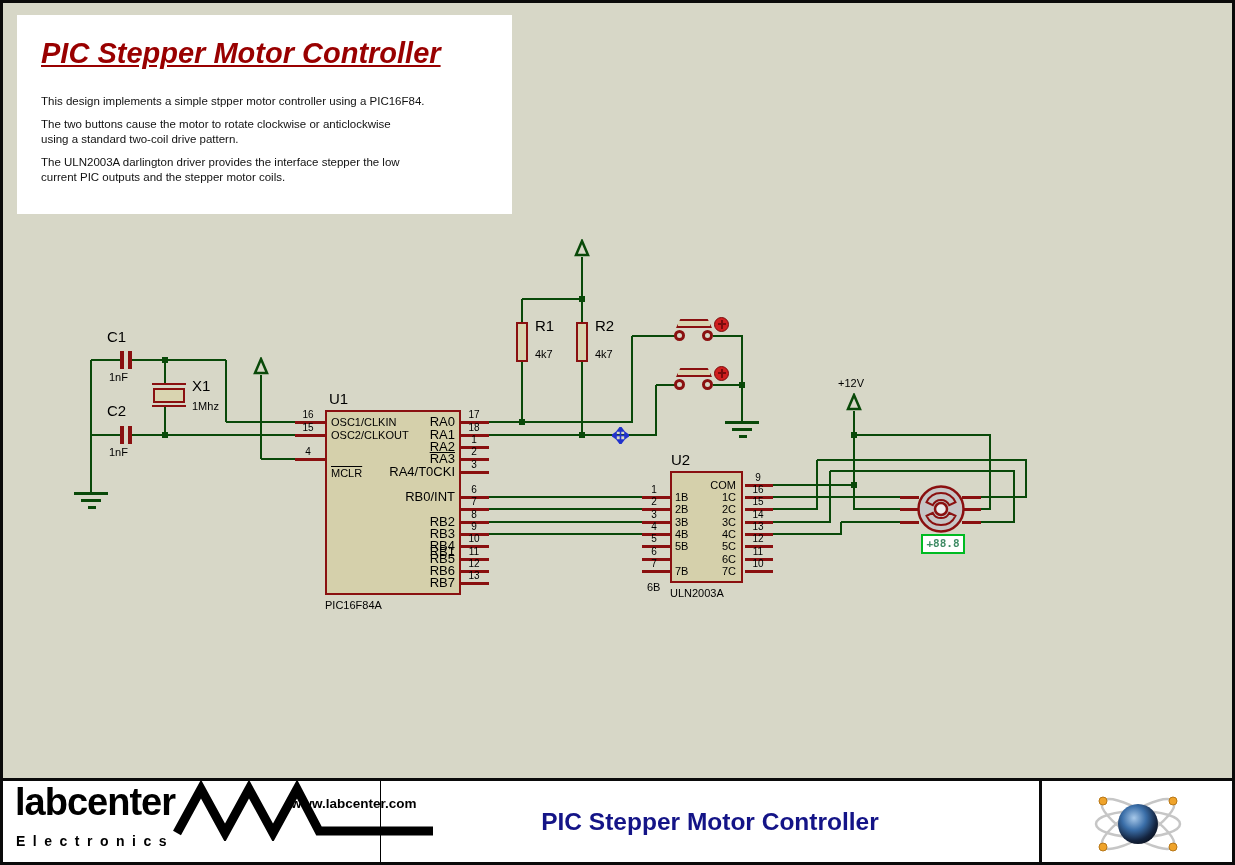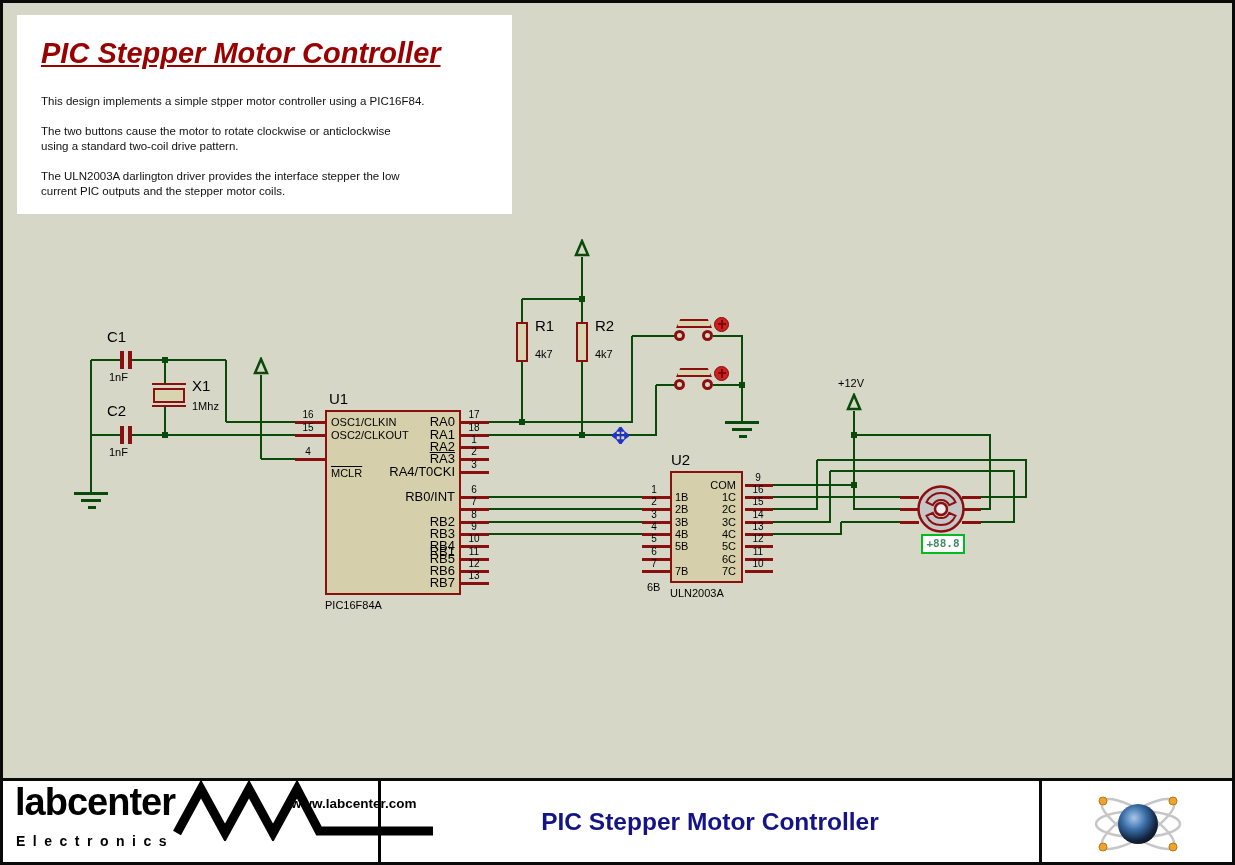--- a/index.html
+++ b/index.html
@@ -25,24 +25,24 @@
   .bbar{position:absolute;width:36px;height:9px;background:#d9d4b0;border:2px solid #8a1010;box-sizing:border-box;clip-path:polygon(12% 0,88% 0,100% 100%,0 100%);}
   .pbtn{position:absolute;width:15px;height:15px;border-radius:50%;background:#cf1f1f;border:1px solid #7a0c0c;box-sizing:border-box;}
   .pbtn i{position:absolute;background:#7a0c0c;}
   .gbar{position:absolute;background:#094909;height:3px;}
   .arrow{position:absolute;}
   .display{position:absolute;width:40px;height:16px;background:#ffffff;border:2px solid #00bb22;box-sizing:content-box;color:#3d8a63;font-family:"DejaVu Sans Mono",monospace;font-weight:bold;font-size:11px;line-height:16px;text-align:center;}
   
   .tblock{position:absolute;left:14px;top:12px;width:495px;height:199px;background:#ffffff;}
   .tblock h1{margin:22px 0 0 24px;font-size:29px;font-style:italic;font-weight:bold;color:#990000;text-decoration:underline;letter-spacing:0px;}
   .tline{margin:0 0 0 24px;font-size:11.5px;line-height:15.5px;color:#111;}
-  .mt{margin-top:14px;}
+  .mt{margin-top:7px;}
   
   .footer{position:absolute;left:0;right:0;top:775px;bottom:0;background:#ffffff;border-top:3px solid #0a0a0a;display:flex;}
-  .f-left{position:relative;width:378px;border-right:3px solid #000000;box-sizing:border-box;}
+  .f-left{position:relative;width:378px;border-right:1px solid #000000;box-sizing:border-box;}
   .f-mid{position:relative;flex:1;display:flex;align-items:center;justify-content:center;}
   .f-right{position:relative;width:193px;border-left:3px solid #0a0a0a;box-sizing:border-box;}
   .brand{position:absolute;left:12px;top:0px;font-size:38px;font-weight:bold;color:#000;letter-spacing:-1px;}
   .division{position:absolute;left:13px;top:52px;font-size:14px;font-weight:bold;color:#000;letter-spacing:7.5px;}
   .url{position:absolute;left:288px;top:15px;font-size:13.5px;font-weight:bold;color:#000;}
   .ftitle{font-size:24.5px;font-weight:bold;color:#141487;}
 </style>
 </head>
 <body>
 

